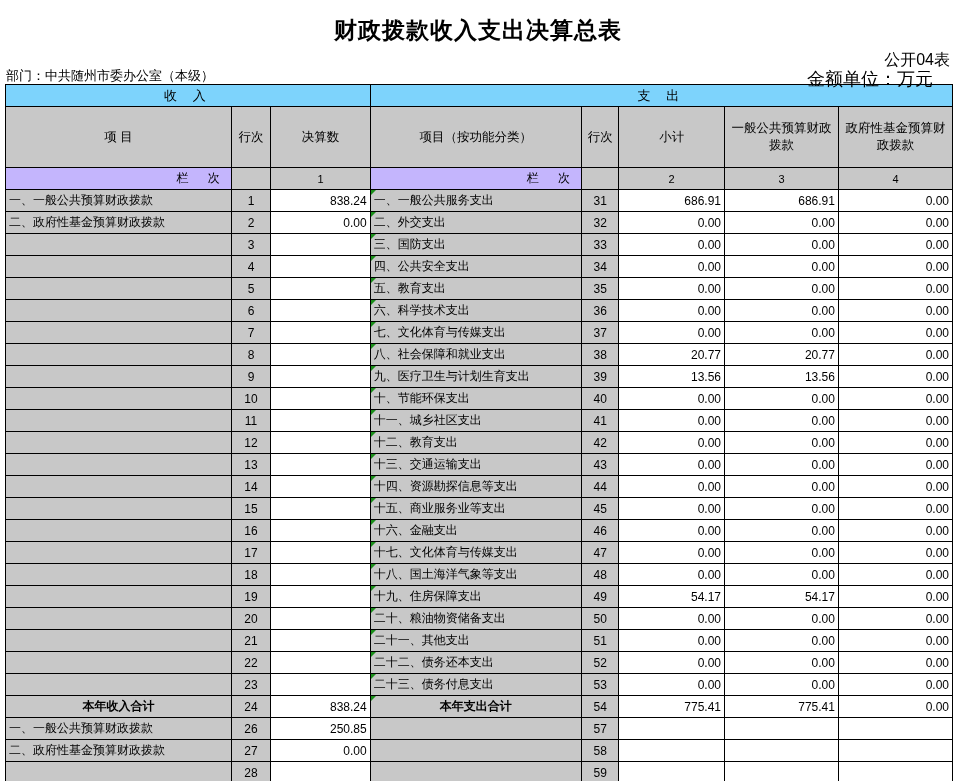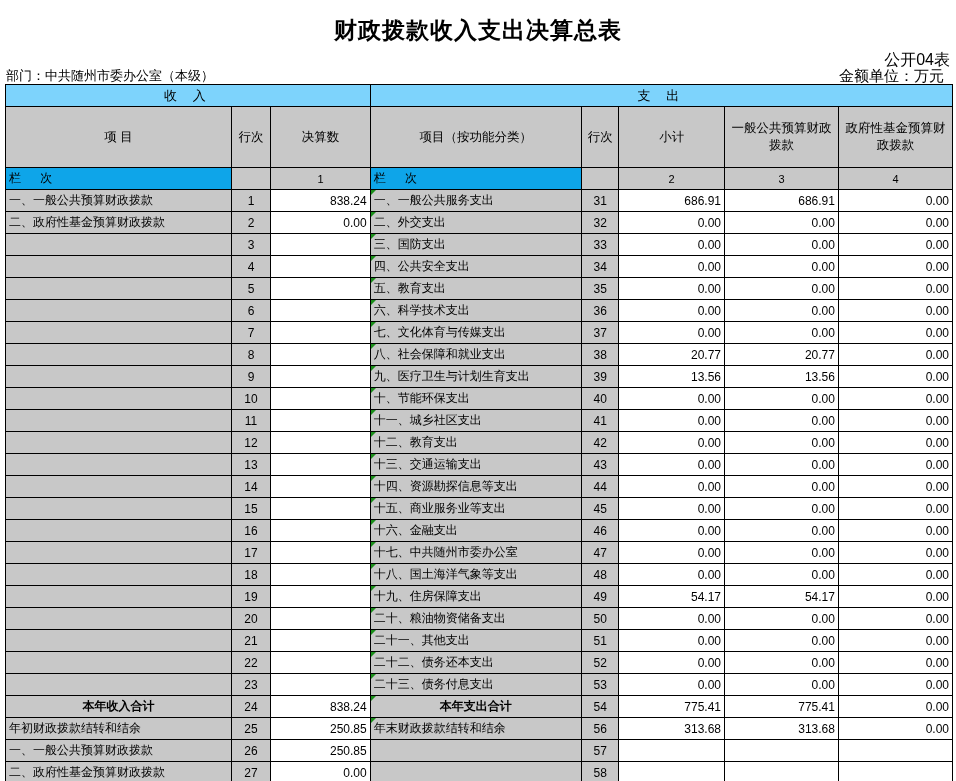--- a/index.html
+++ b/index.html
@@ -34,23 +34,23 @@
     height: 34px;
   }
   .form-no {
     position: absolute;
     right: 6px;
     top: 0px;
     font-size: 16px;
   }
   .unit {
     position: absolute;
-    right: 12px;
+    right: 23px;
     top: 17px;
-    font-size: 15px;
+    font-size: 18px;
   }
   .dept {
     position: absolute;
     left: 6px;
     top: 17px;
     font-size: 13px;
   }
   table.main {
     border-collapse: collapse;
     table-layout: fixed;
@@ -84,22 +84,22 @@
     vertical-align: middle;
     font-size: 13px;
     letter-spacing: 6px;
   }
   .colnum {
     background: #c8c8c8;
     text-align: center;
     font-size: 11px;
   }
   .lanci {
-    background: #0ea5e9;
-    text-align: left;
+    background: #c4b5fd;
+    text-align: right;
     font-size: 12px;
     letter-spacing: 8px;
   }
   .mark {
     position: relative;
   }
   .mark::before {
     content: "";
     position: absolute;
     top: 0;
@@ -323,21 +323,21 @@
         <td class="grey lt mark">十六、金融支出</td>
         <td class="grey ctr">46</td>
         <td class="rt">0.00</td>
         <td class="rt">0.00</td>
         <td class="rt">0.00</td>
       </tr>
       <tr>
         <td class="grey lt"></td>
         <td class="grey ctr">17</td>
         <td class="rt"></td>
-        <td class="grey lt mark">十七、中共随州市委办公室</td>
+        <td class="grey lt mark">十七、文化体育与传媒支出</td>
         <td class="grey ctr">47</td>
         <td class="rt">0.00</td>
         <td class="rt">0.00</td>
         <td class="rt">0.00</td>
       </tr>
       <tr>
         <td class="grey lt"></td>
         <td class="grey ctr">18</td>
         <td class="rt"></td>
         <td class="grey lt mark">十八、国土海洋气象等支出</td>
@@ -401,30 +401,20 @@
         <td class="grey ctr bold">本年收入合计</td>
         <td class="grey ctr">24</td>
         <td class="rt">838.24</td>
         <td class="grey ctr bold mark">本年支出合计</td>
         <td class="grey ctr">54</td>
         <td class="rt">775.41</td>
         <td class="rt">775.41</td>
         <td class="rt">0.00</td>
       </tr>
       <tr>
-        <td class="grey lt">年初财政拨款结转和结余</td>
-        <td class="grey ctr">25</td>
-        <td class="rt">250.85</td>
-        <td class="grey lt mark">年末财政拨款结转和结余</td>
-        <td class="grey ctr">56</td>
-        <td class="rt">313.68</td>
-        <td class="rt">313.68</td>
-        <td class="rt">0.00</td>
-      </tr>
-      <tr>
         <td class="grey lt">一、一般公共预算财政拨款</td>
         <td class="grey ctr">26</td>
         <td class="rt">250.85</td>
         <td class="grey lt"></td>
         <td class="grey ctr">57</td>
         <td class="rt"></td>
         <td class="rt"></td>
         <td class="rt"></td>
       </tr>
       <tr>

